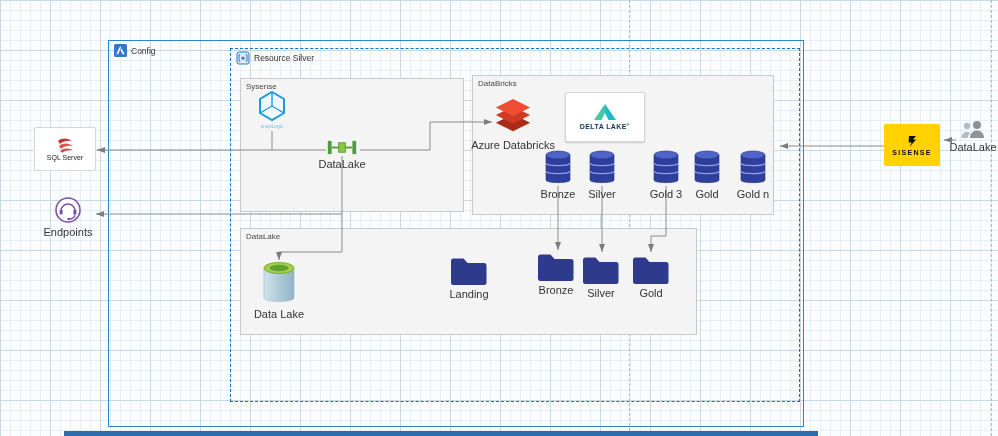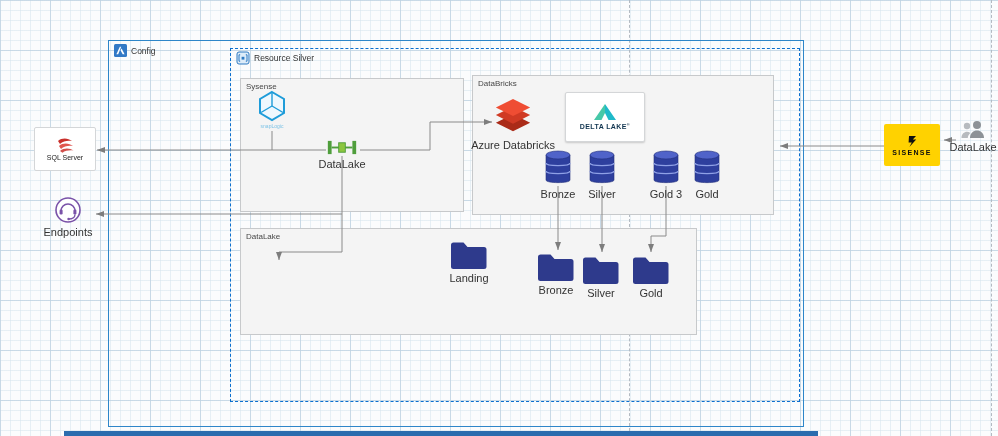--- a/index.html
+++ b/index.html
@@ -184,24 +184,51 @@
       <svg width="26" height="36" viewBox="0 0 26 36">
         <path d="M1 5 V30 C1 33.5 25 33.5 25 30 V5" fill="#2e3f9e" stroke="#222f7a" stroke-width="0.6"></path>
         <path d="M1 13 C1 16.5 25 16.5 25 13" fill="none" stroke="#8fa0e6" stroke-width="1.4"></path>
         <path d="M1 21 C1 24.5 25 24.5 25 21" fill="none" stroke="#8fa0e6" stroke-width="1.4"></path>
         <ellipse cx="13" cy="5" rx="12" ry="4" fill="#5063c9" stroke="#222f7a" stroke-width="0.6"></ellipse>
       </svg>
     </span>
     <span class="nlabel">Gold</span>
   </div>
 
-
-
-
-  <div class="node" style="left:447px; top:240px; width:44px">
+  <div class="node" style="left:733px; top:150px; width:40px">
+    <span>
+      <svg width="26" height="36" viewBox="0 0 26 36">
+        <path d="M1 5 V30 C1 33.5 25 33.5 25 30 V5" fill="#2e3f9e" stroke="#222f7a" stroke-width="0.6"></path>
+        <path d="M1 13 C1 16.5 25 16.5 25 13" fill="none" stroke="#8fa0e6" stroke-width="1.4"></path>
+        <path d="M1 21 C1 24.5 25 24.5 25 21" fill="none" stroke="#8fa0e6" stroke-width="1.4"></path>
+        <ellipse cx="13" cy="5" rx="12" ry="4" fill="#5063c9" stroke="#222f7a" stroke-width="0.6"></ellipse>
+      </svg>
+    </span>
+    <span class="nlabel">Gold n</span>
+  </div>
+
+  <div class="node" style="left:258px; top:260px; width:42px">
+    <span>
+      <svg width="34" height="46" viewBox="0 0 34 46">
+        <defs>
+          <linearGradient id="dlg" x1="0" y1="0" x2="1" y2="0">
+            <stop offset="0" stop-color="#cfe3ea"></stop>
+              <stop offset="1" stop-color="#8fb4c4"></stop>
+          </linearGradient>
+        </defs>
+        <path d="M2 8 V38 C2 42.5 32 42.5 32 38 V8" fill="url(#dlg)" stroke="#9ab4c0" stroke-width="0.6"></path>
+        <ellipse cx="17" cy="8" rx="15" ry="5.5" fill="#a3cf49" stroke="#7fae35" stroke-width="1"></ellipse>
+        <ellipse cx="17" cy="8" rx="9.5" ry="3.2" fill="#5f9e2f"></ellipse>
+      </svg>
+    </span>
+    <span class="nlabel">Data Lake</span>
+  </div>
+
+
+  <div class="node" style="left:447px; top:256px; width:44px">
     <span>
       <svg width="40" height="30" viewBox="0 0 40 30">
         <path d="M2 5 q0-2.5 2.5-2.5 h10 l4 4.5 h16.5 q2.5 0 2.5 2.5 v17 q0 2.5 -2.5 2.5 h-30.5 q-2.5 0 -2.5 -2.5 Z" fill="#2e3a8c"></path>
       </svg>
     </span>
     <span class="nlabel">Landing</span>
   </div>
 
   <div class="node" style="left:534px; top:252px; width:44px">
     <span>

